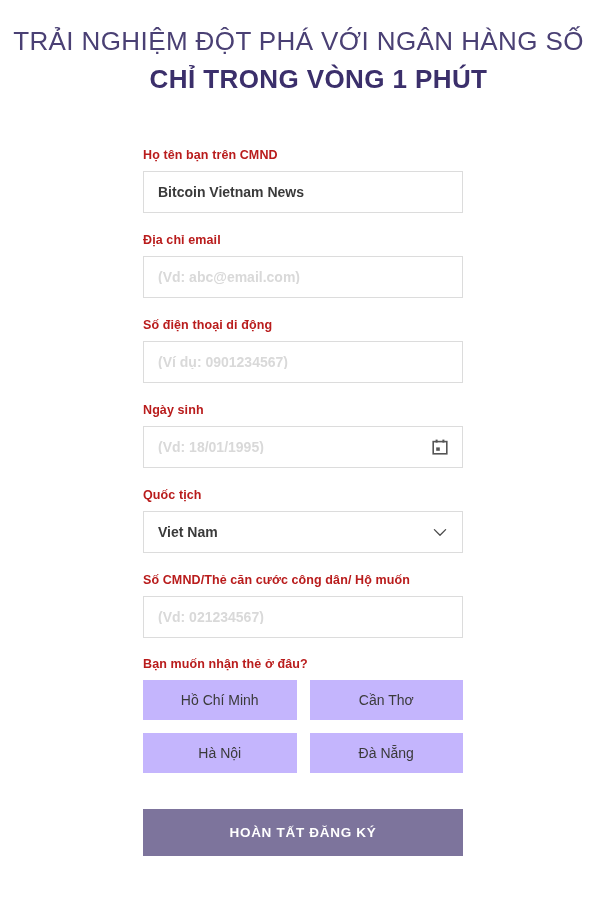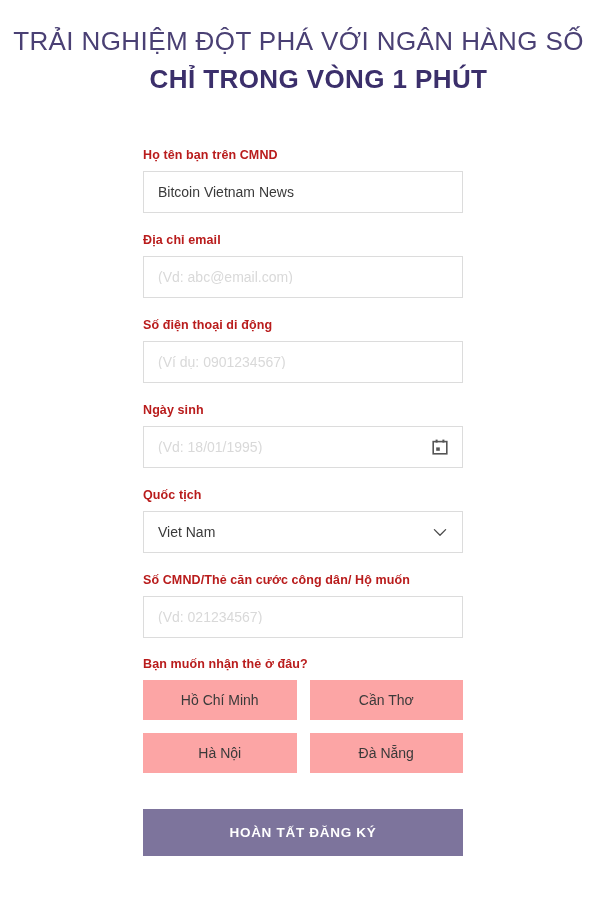--- a/index.html
+++ b/index.html
@@ -80,20 +80,21 @@
     padding: 0 14px;
   }
 
   .input-text {
     font-size: 14px;
     color: #3a3a3a;
     line-height: 1;
     flex: 1;
     white-space: nowrap;
     overflow: hidden;
+    font-weight: bold;
   }
   .input-text.placeholder {
     color: #d9d9d9;
   }
 
   .field-icon {
     position: absolute;
     right: 13px;
     top: 50%;
     transform: translateY(-50%);
@@ -109,21 +110,21 @@
     display: flex;
     flex-wrap: wrap;
     gap: 13px;
     width: 320px;
     margin-top: 2px;
   }
   .city-btn {
     box-sizing: border-box;
     width: 153.5px;
     height: 40px;
-    background: #fca5a5;
+    background: #c4b5fd;
     border: none;
     display: flex;
     align-items: center;
     justify-content: center;
     font-size: 14px;
     color: #3a3a3a;
     font-family: inherit;
     cursor: pointer;
     padding: 0;
   }

